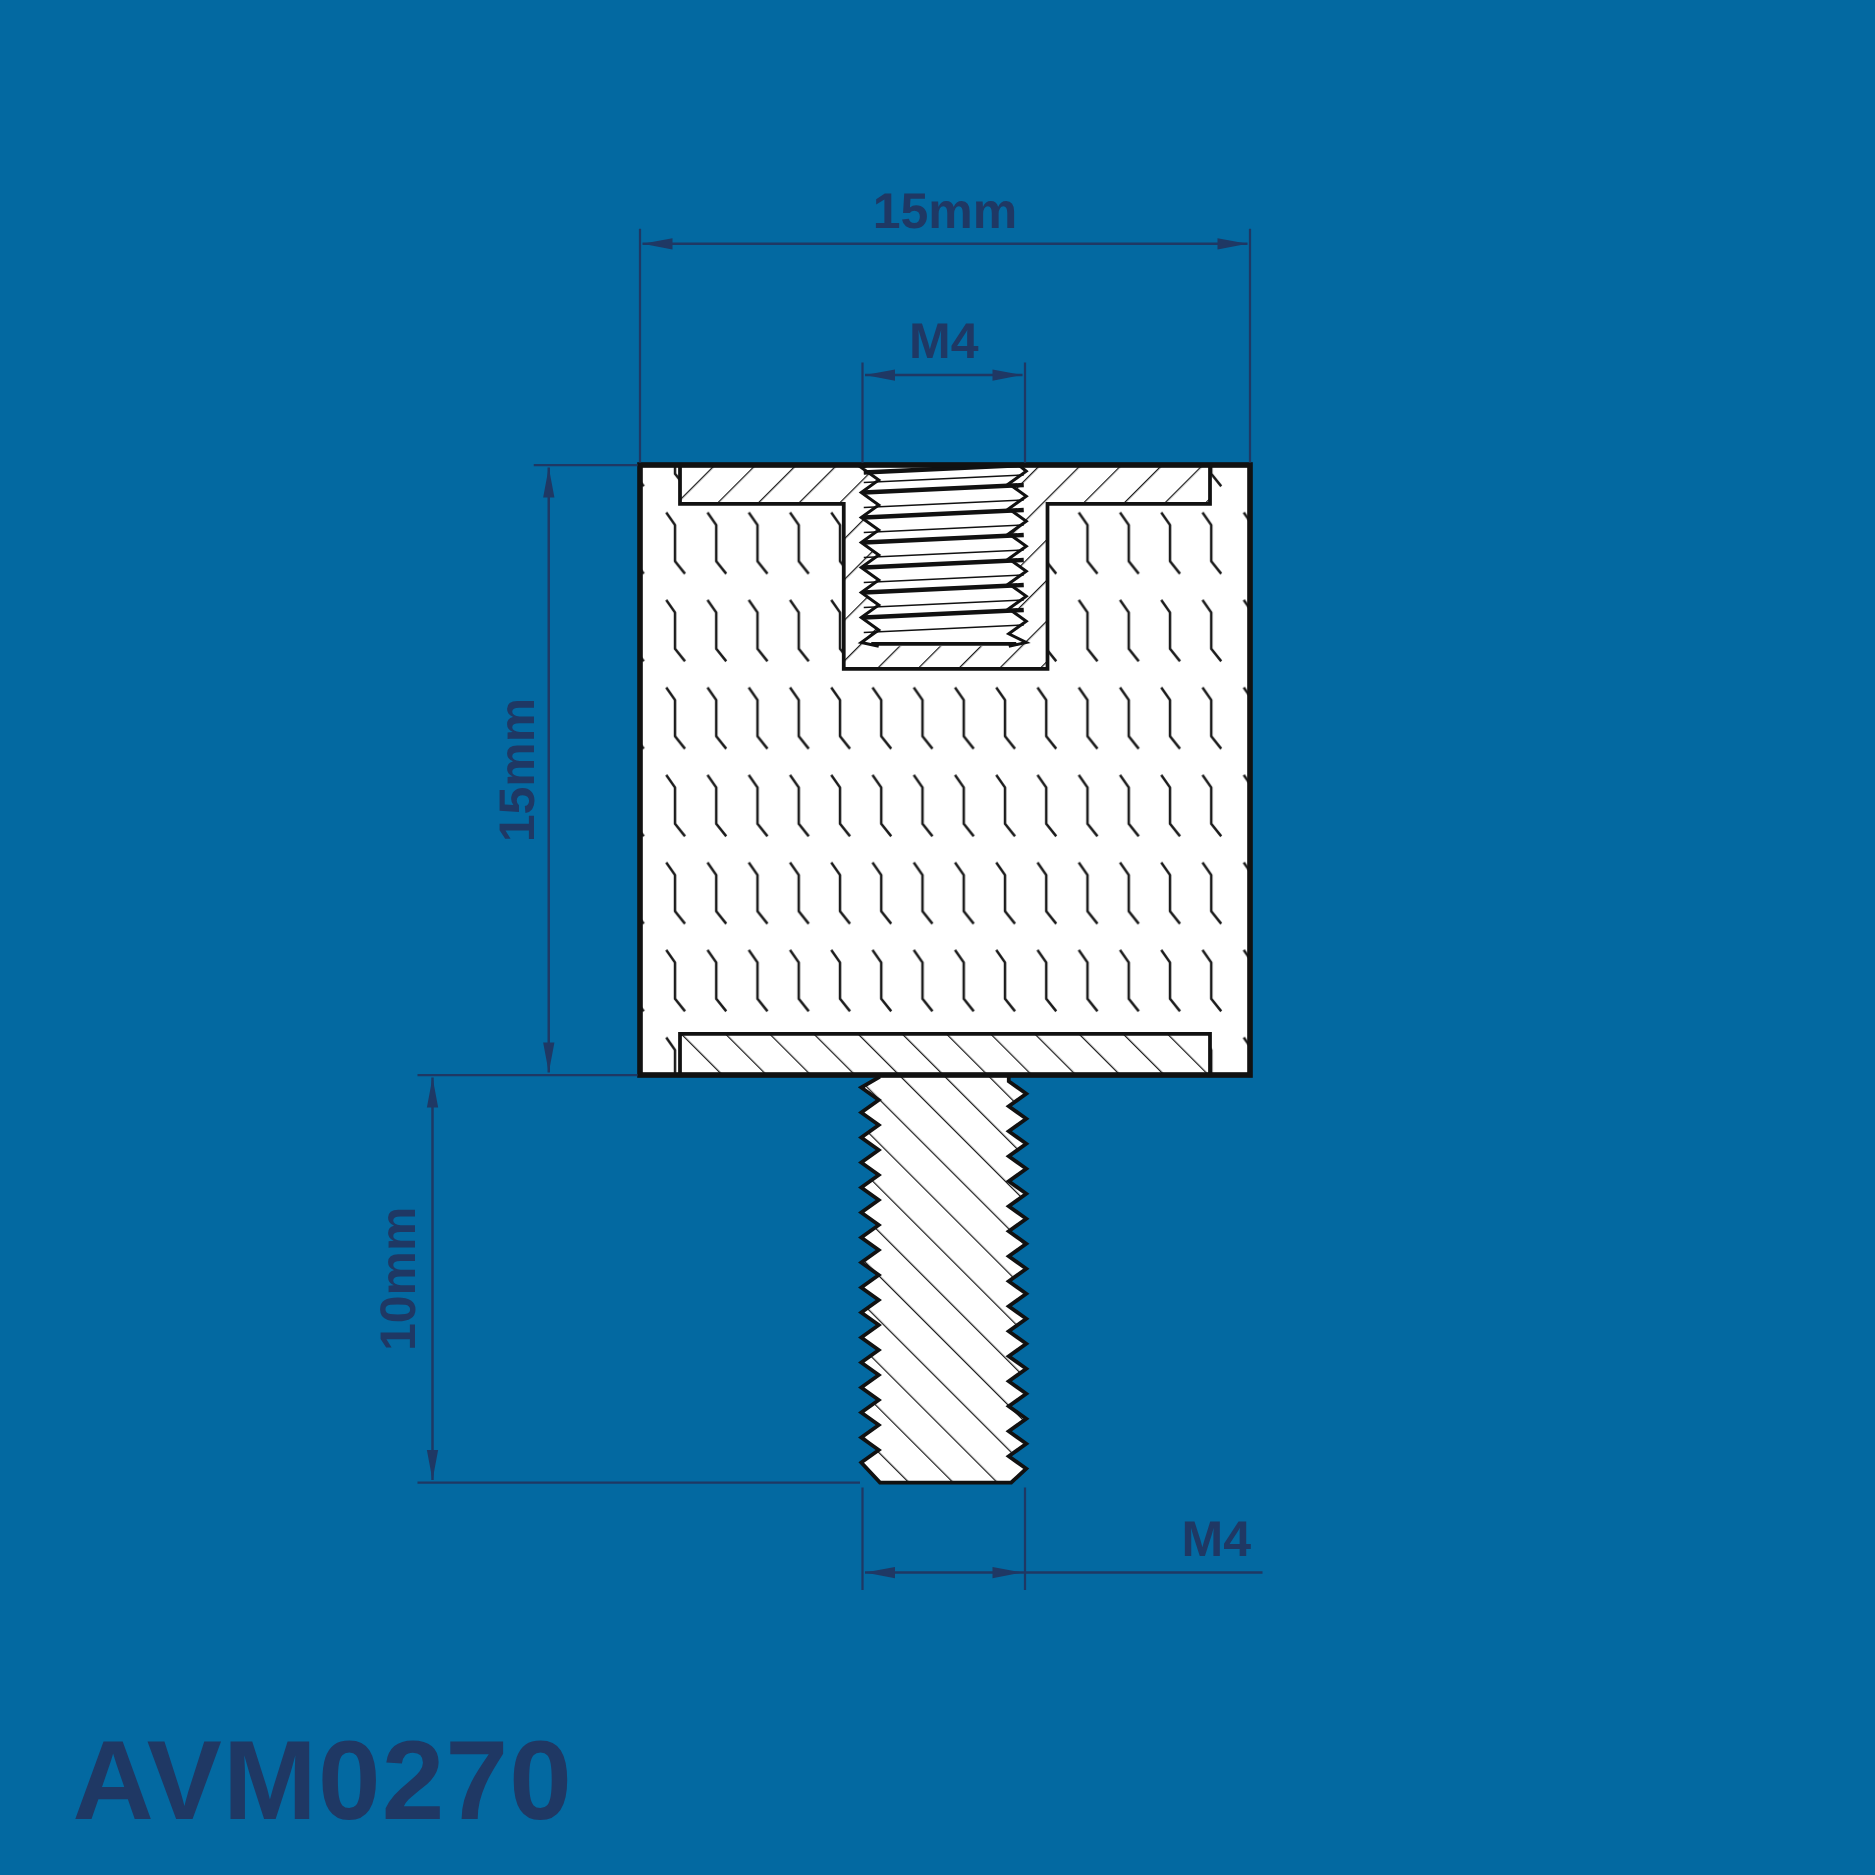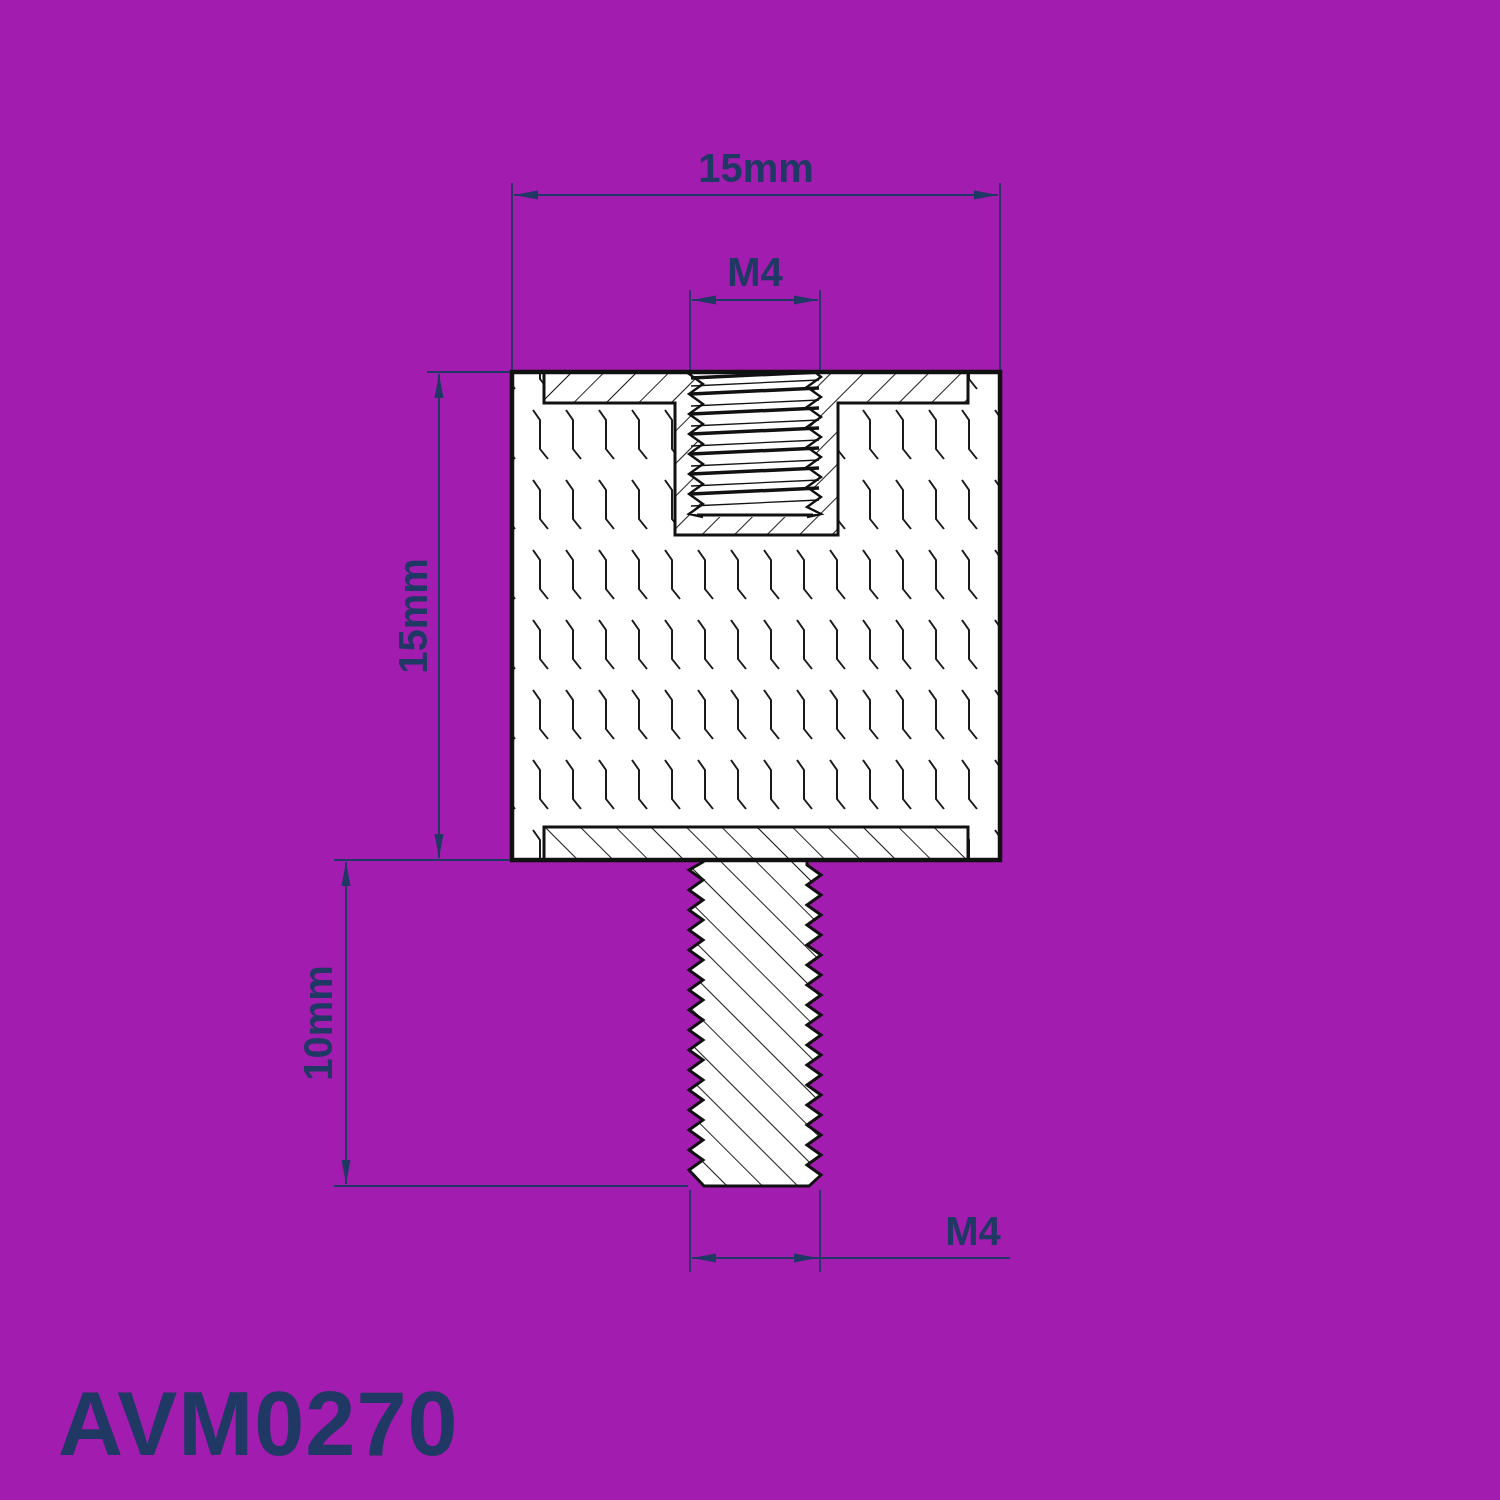--- a/index.html
+++ b/index.html
@@ -1,16 +1,16 @@
 <!DOCTYPE html>
 <html><head>
 <meta charset="utf-8">
 <style>
   html,body{margin:0;padding:0;background:#ffffff;}
-  .page{position:relative;width:1500px;height:1500px;background:#a21caf;overflow:hidden;
+  .page{position:relative;width:1500px;height:1500px;background:#0369a1;overflow:hidden;
         font-family:"Liberation Sans", sans-serif;}
   svg text{font-family:"Liberation Sans", sans-serif;font-weight:700;}
   .dim-text{font-size:40px;}
   .part-text{font-size:90px;letter-spacing:1px;}
 </style>
 </head>
 <body>
 
 <div class="page">
 <svg width="1500" height="1500" viewBox="0 0 1500 1500">

